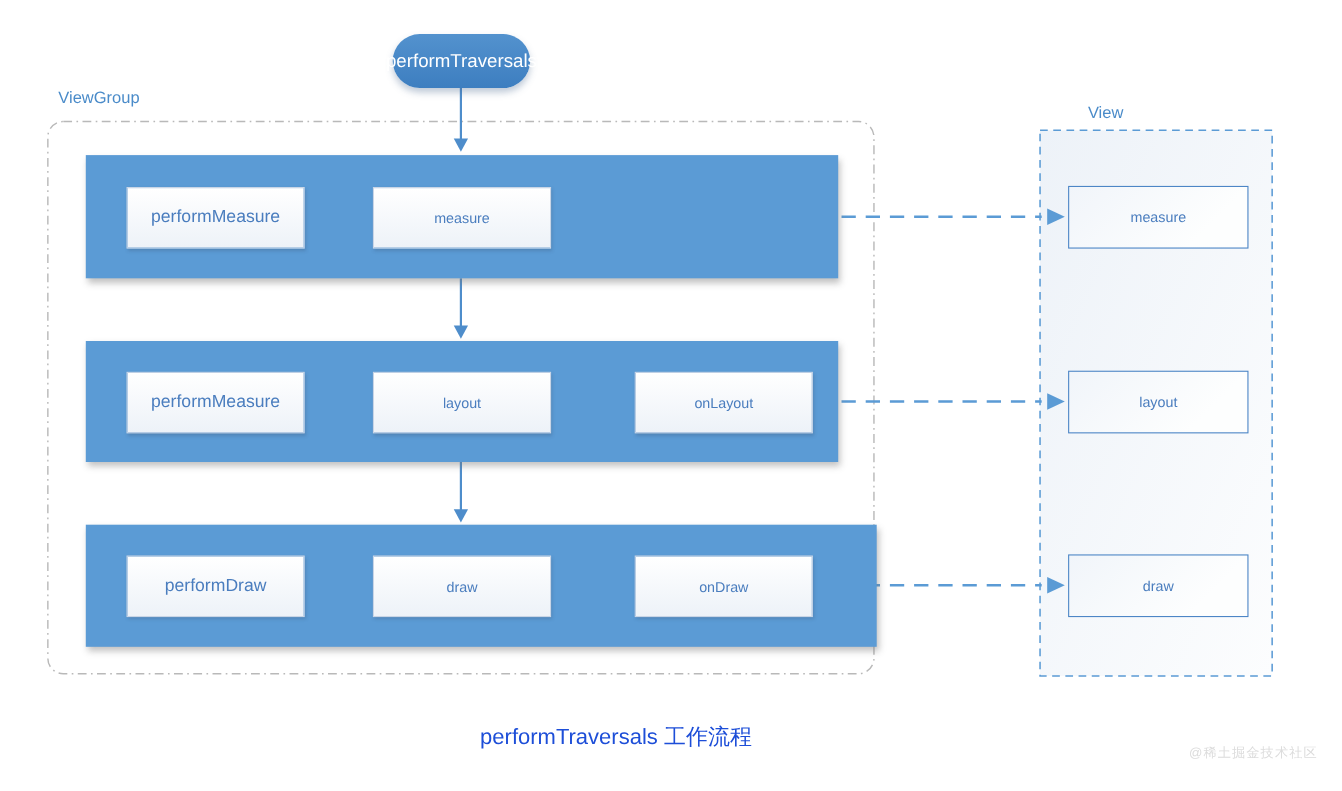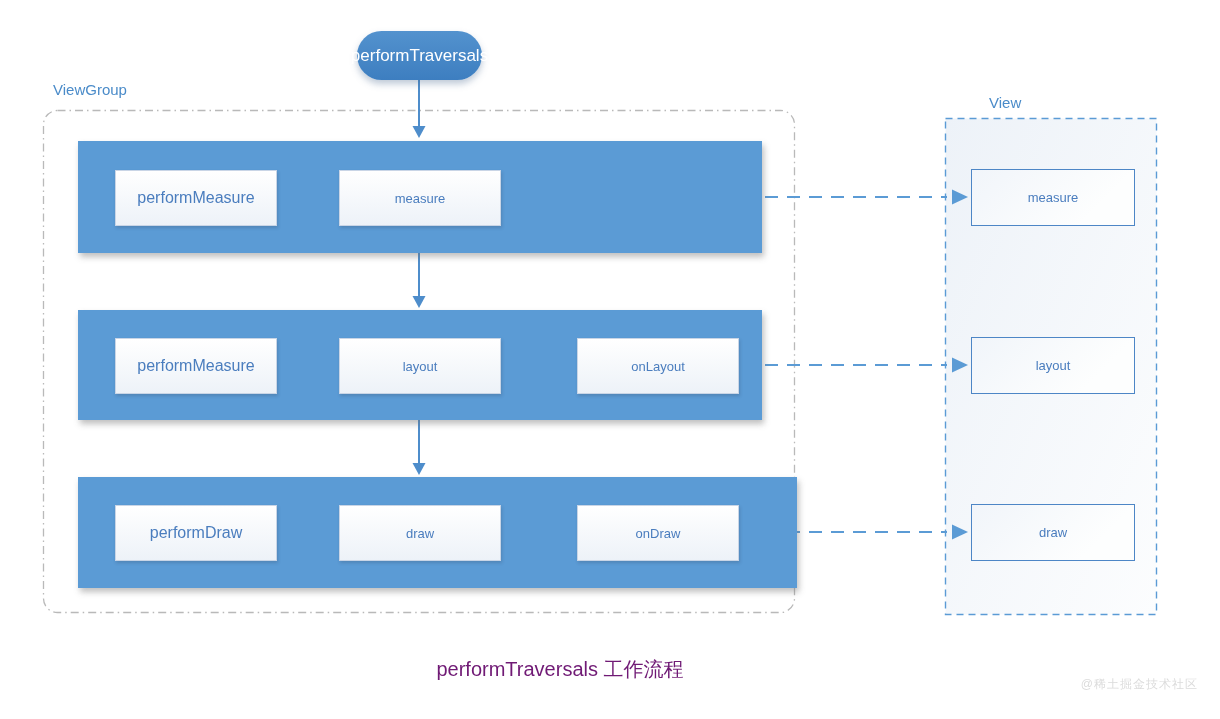--- a/index.html
+++ b/index.html
@@ -48,21 +48,21 @@
     border:1px solid #4d86c6;
     display:flex; align-items:center; justify-content:center;
     color:#4a7dbe; font-size:13px;
   }
   .vbox1 { top:169px; }
   .vbox2 { top:337px; }
   .vbox3 { top:504px; }
 
   .caption {
     position:absolute; left:310px; top:656px; width:500px; text-align:center;
-    color:#701a75; font-size:20px;
+    color:#1d4ed8; font-size:20px;
   }
   .watermark {
     position:absolute; right:22px; top:676px;
     color:#dcdcdc; font-size:12px; letter-spacing:1px;
   }
 </style>
 </head>
 <body>
 
 <div class="canvas">

